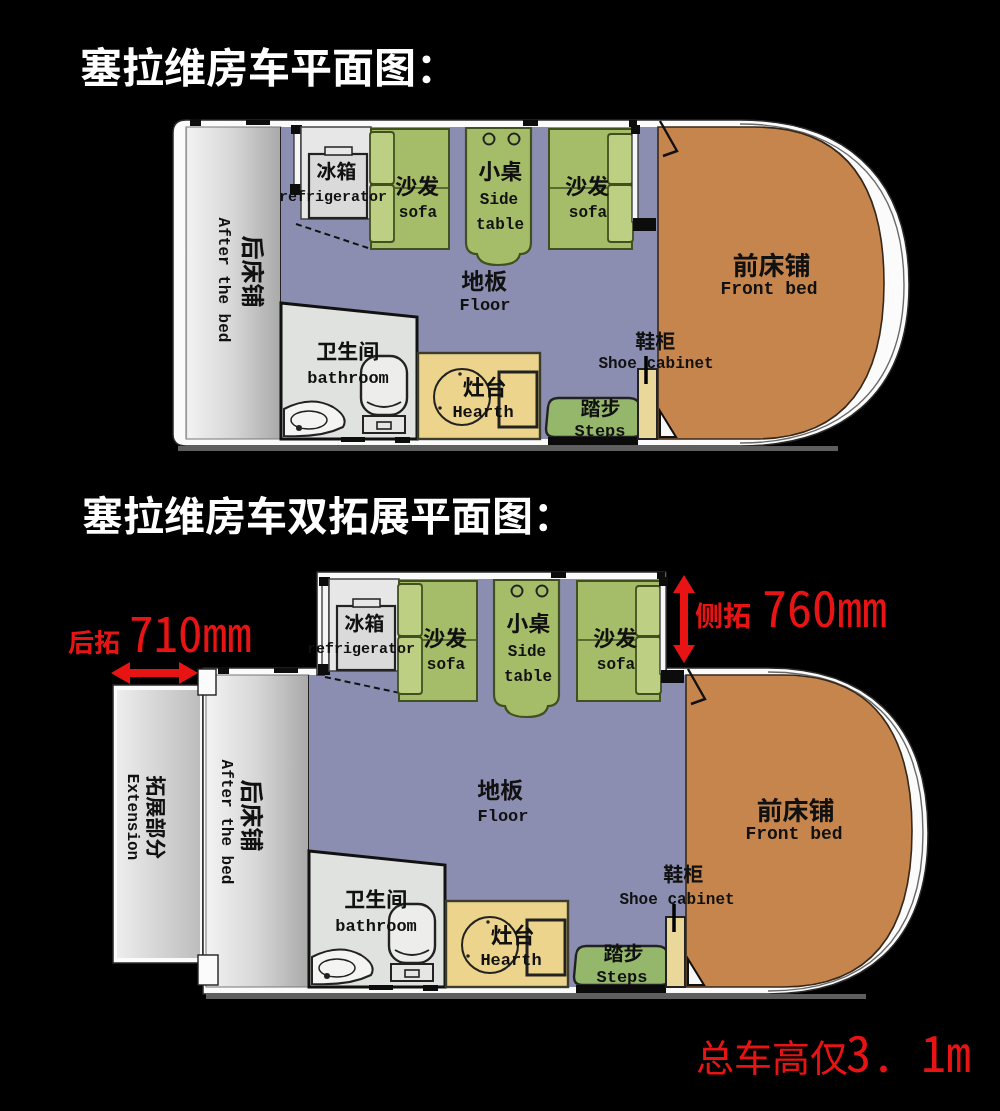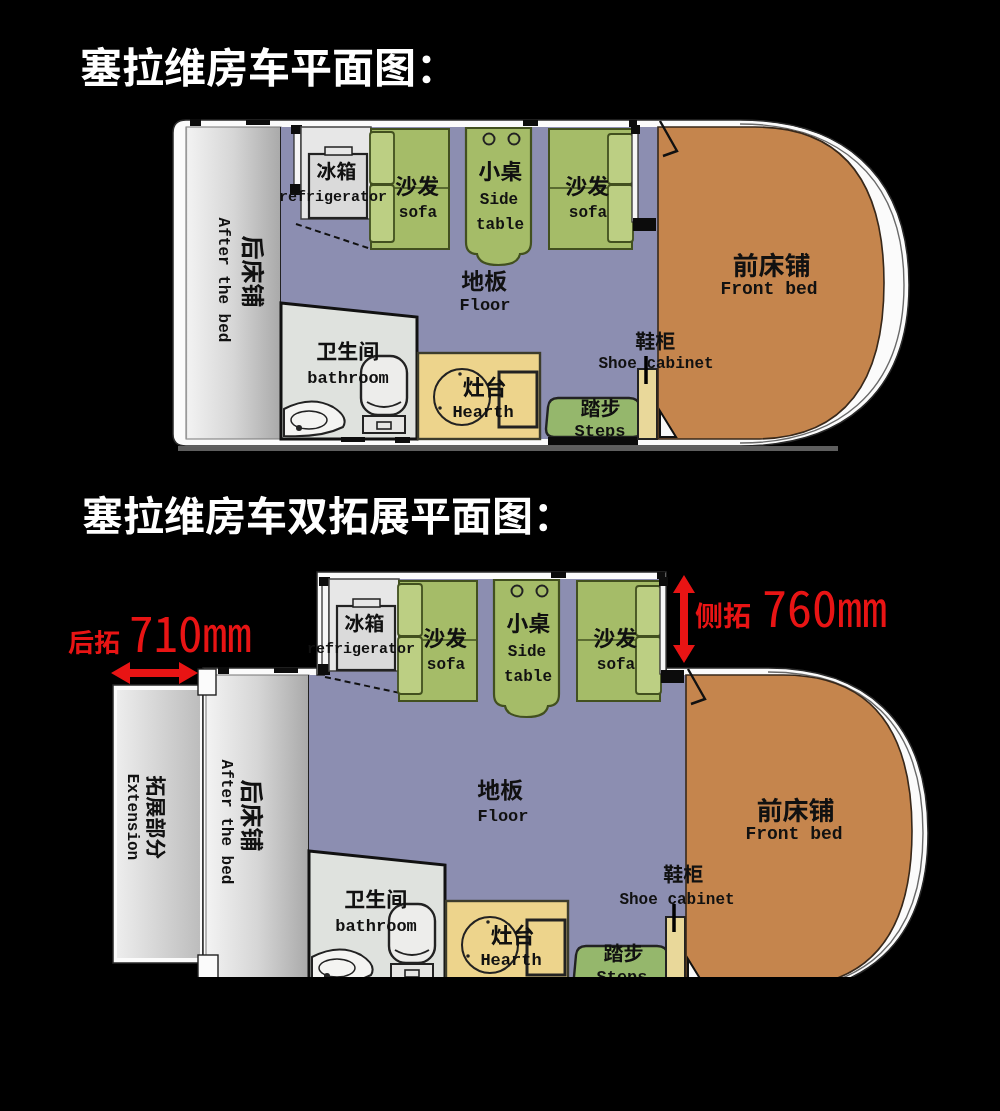--- a/index.html
+++ b/index.html
@@ -1,16 +1,16 @@
 <!DOCTYPE html>
 <html><head>
 <meta charset="utf-8">
 <style>
 html,body{margin:0;padding:0;background:#000;}
-#page{width:1000px;height:977px;background:#000;overflow:hidden;}
+#page{width:1000px;height:1111px;background:#000;overflow:hidden;}
 </style>
 </head>
 <body>
 <div id="page">
 <svg width="1000" height="1111" viewBox="0 0 1000 1111">
 <defs>
 <linearGradient id="gbed" x1="0" y1="0" x2="1" y2="0">
 <stop offset="0" stop-color="#f3f3f3"></stop>
           <stop offset="0.5" stop-color="#d6d6d6"></stop>
           <stop offset="1" stop-color="#a9a9a9"></stop>

